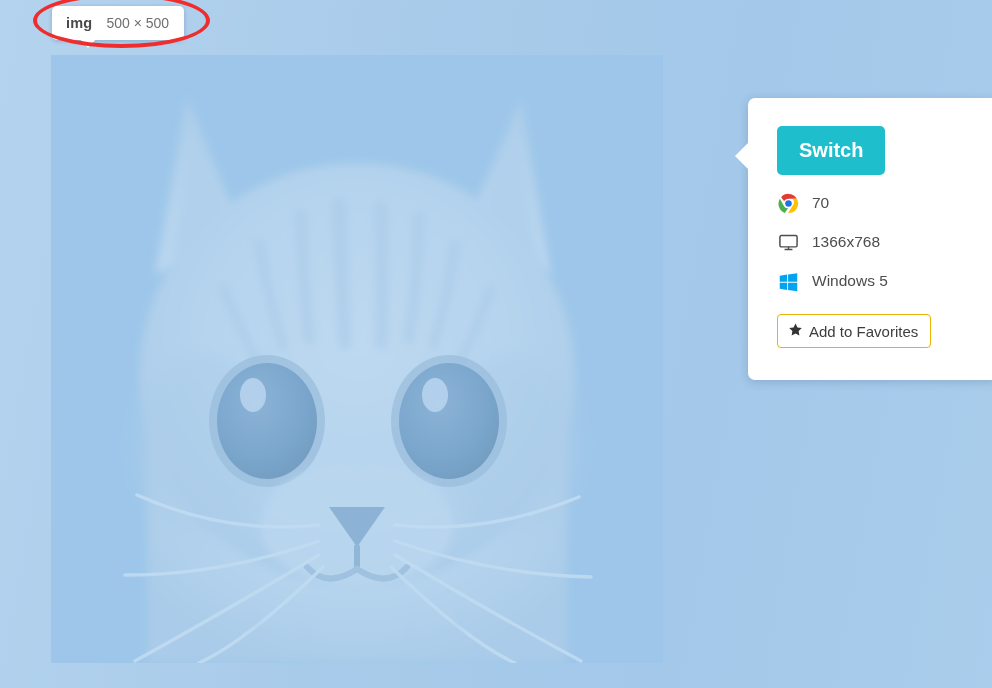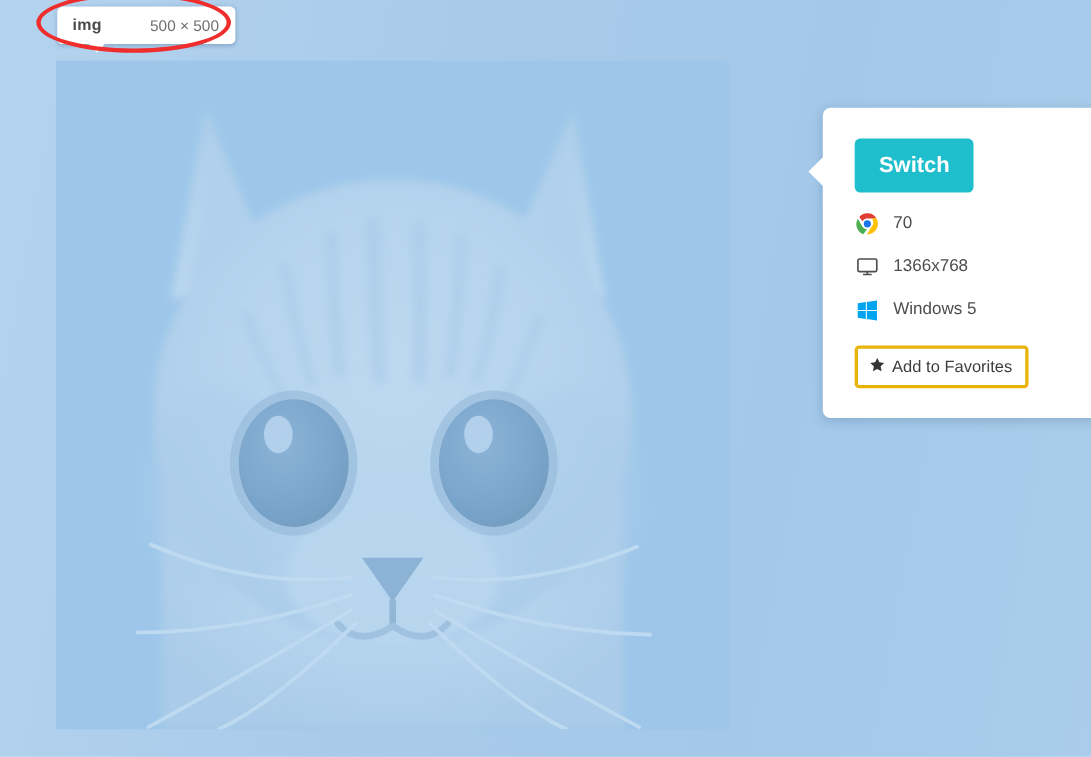--- a/index.html
+++ b/index.html
@@ -37,27 +37,28 @@
   
   #size-tooltip {
     position: absolute;
     left: 52px; top: 6px;
     height: 34px;
     background: #ffffff;
     border-radius: 5px;
     box-shadow: 0 1px 4px rgba(40,70,110,.28);
     display: flex; align-items: center;
     padding: 0 15px 0 14px;
+    gap: 14px;
     z-index: 30;
   }
   #size-tooltip .tag {
     font-weight: bold; font-size: 14.5px; color: #4a4a4a;
     letter-spacing: .2px;
   }
-  #size-tooltip .dims { font-size: 14px; color: #6f6f6f; margin-left: 44px; }
+  #size-tooltip .dims { font-size: 14px; color: #6f6f6f; }
   #size-tooltip::after {
     content: "";
     position: absolute;
     left: 28px; bottom: -8px;
     border-left: 8px solid transparent;
     border-right: 8px solid transparent;
     border-top: 9px solid #ffffff;
   }
 
   #annot-oval {
@@ -107,21 +108,21 @@
     gap: 13px;
     margin-top: 17px;
     font-size: 15.5px;
     color: #4d4d4d;
   }
   .info-row .ico { width: 22px; height: 22px; display: flex; align-items: center; justify-content: center; flex: 0 0 22px; }
   #fav-button {
     margin-top: 22px;
     display: inline-flex; align-items: center; gap: 6px;
     background: #ffffff;
-    border: 3px solid #eab308;
+    border: 1px solid #eab308;
     border-radius: 4px;
     padding: 7px 12px 7px 10px;
     font-size: 15px; color: #3d3d3d;
     cursor: pointer;
     font-family: "Liberation Sans", sans-serif;
   }
 </style>
 </head>
 <body>
 

